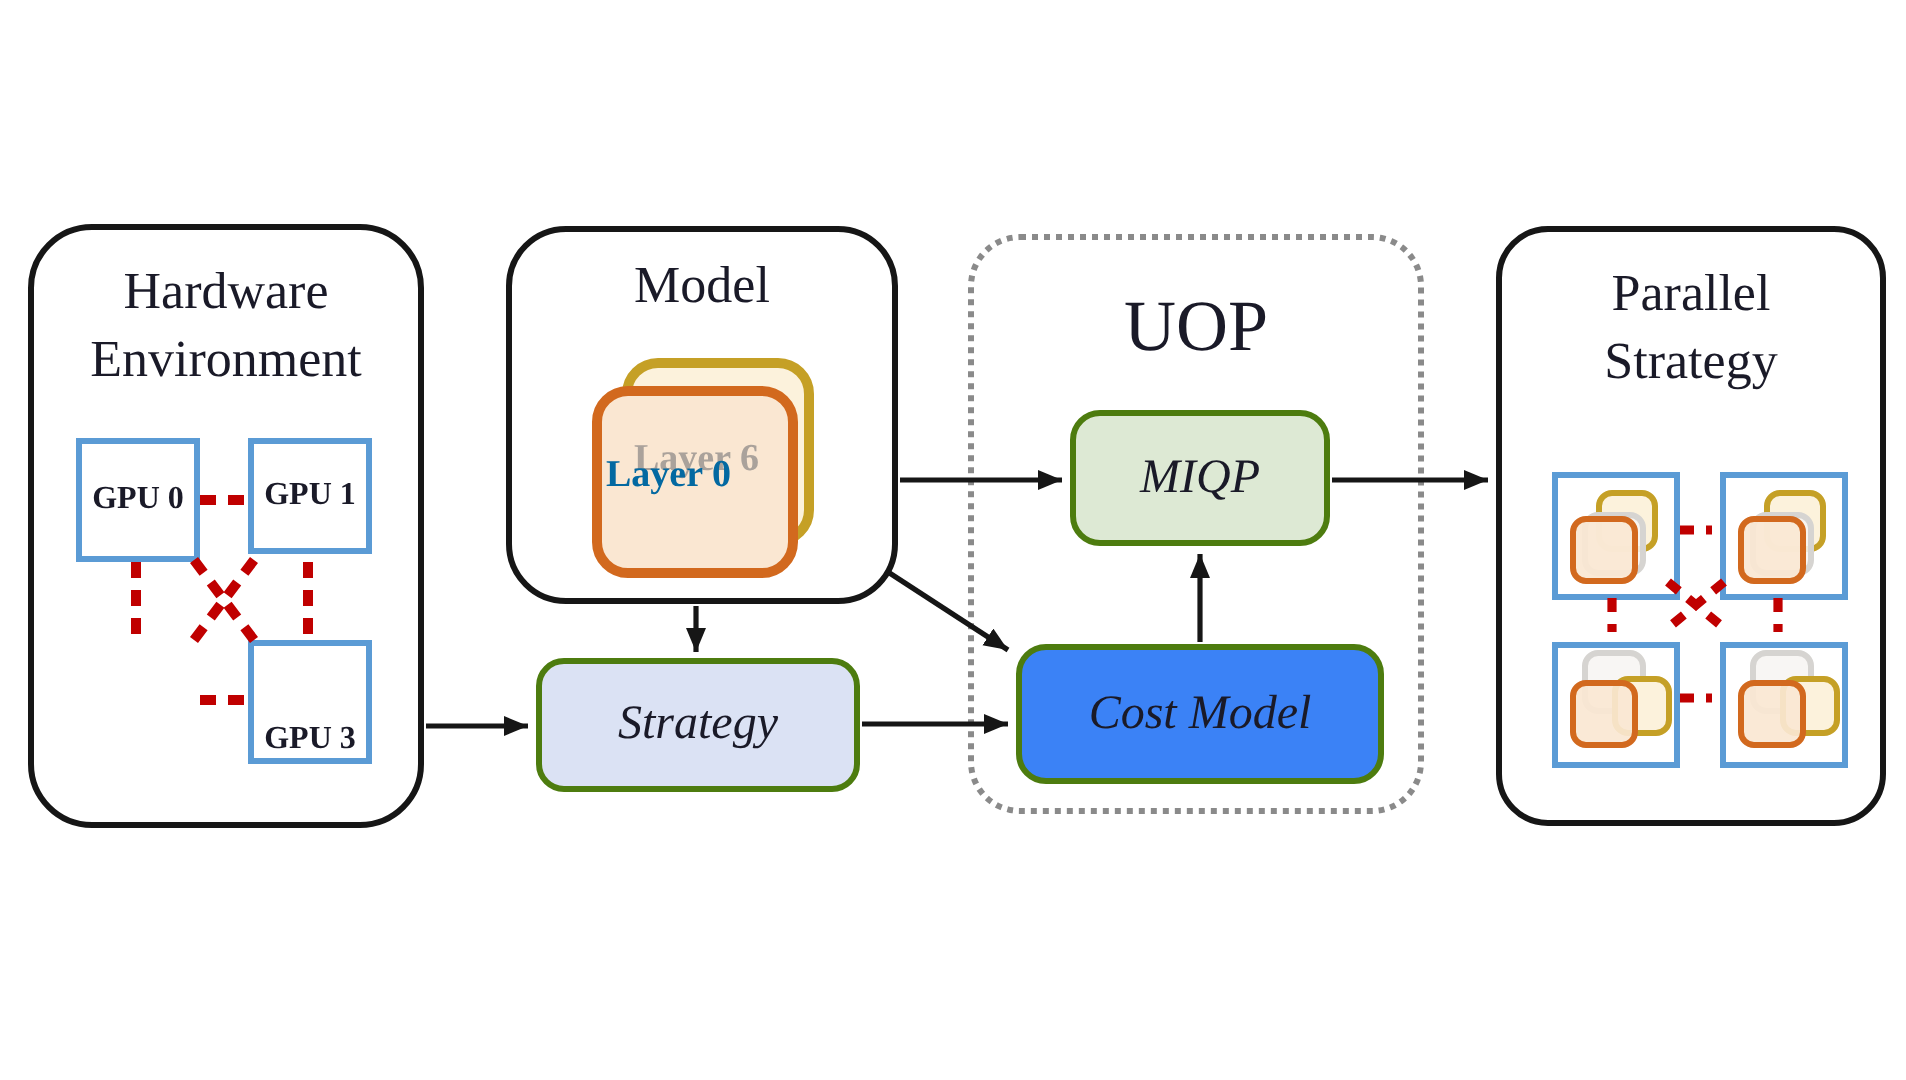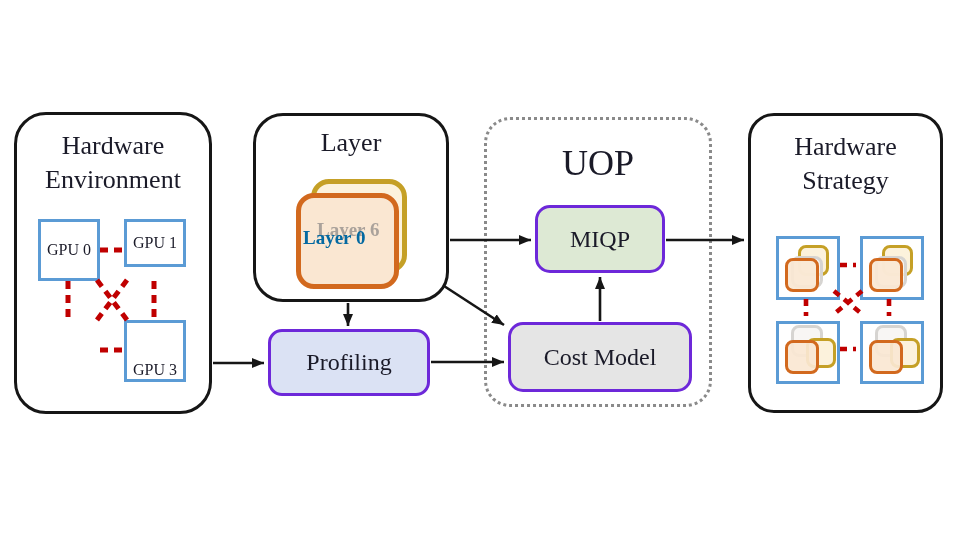--- a/index.html
+++ b/index.html
@@ -8,80 +8,80 @@
     font-family:"Liberation Serif", serif;color:#1a1a28;overflow:hidden;
   }
   .panel{position:absolute;background:#ffffff;border:3px solid #161616;box-sizing:border-box;}
   .rounded-lg{border-radius:32px;}
   .rounded-md{border-radius:26px;}
   .title{position:absolute;left:0;right:0;text-align:center;font-size:26px;line-height:34px;color:#1a1a28;}
   .label-center{display:flex;align-items:center;justify-content:center;font-size:24px;color:#1a1a28;}
   .gpu{
     position:absolute;box-sizing:border-box;border:3.5px solid #5b9bd5;background:#ffffff;
     display:flex;align-items:center;justify-content:center;
-    font-weight:normal;font-size:16px;color:#1a1a28;
+    font-weight:bold;font-size:16px;color:#1a1a28;
   }
   .layer-sq{position:absolute;box-sizing:border-box;border-radius:18px;}
   .mini{position:absolute;box-sizing:border-box;border-radius:8px;}
   .mini-gold{border:3px solid #c5a026;background:#fcf2dc;}
   .mini-gray{border:3px solid #d6d4d1;background:rgba(247,245,243,0.88);}
   .mini-orange{border:3.5px solid #d2691e;background:rgba(250,231,210,0.92);}
   .uop-frame{
     position:absolute;border:3px dotted #8a8a8a;border-radius:26px;background:transparent;box-sizing:border-box;
   }
   .small-node{
-    position:absolute;box-sizing:border-box;border:3px solid #6d28d9;border-radius:15px;
+    position:absolute;box-sizing:border-box;border:3px solid #4d7c0f;border-radius:15px;font-style:italic;
   }
   .layer-text{position:absolute;font-size:19px;font-weight:bold;white-space:nowrap;}
   svg.overlay{position:absolute;left:0;top:0;pointer-events:none;}
 </style>
 </head>
 <body>
 
 <div class="canvas">
 
   <div class="panel rounded-lg" style="left:14px;top:112px;width:198px;height:302px;">
     <div class="title" style="top:14px;">Hardware Environment</div>
     <div class="gpu" style="left:21px;top:104px;width:62px;height:62px;">
         <span>GPU 0</span>
       </div>
-    <div class="gpu" style="left:107px;top:104px;width:62px;height:48px;align-items:center;">
+    <div class="gpu" style="left:107px;top:104px;width:62px;height:58px;align-items:center;">
         <span>GPU 1</span>
       </div>
     <div class="gpu" style="left:107px;top:205px;width:62px;height:62px;align-items:flex-end;">
         <span>GPU 3</span>
       </div>
   </div>
 
   <div class="panel" style="left:253px;top:113px;width:196px;height:189px;border-radius:30px;">
-    <div class="title" style="top:10px;">Layer</div>
+    <div class="title" style="top:10px;">Model</div>
     <div class="layer-sq" style="left:55px;top:63px;width:96px;height:94px;border:5px solid #c5a026;background:#fcf2dc;"></div>
     <div class="layer-sq" style="left:40px;top:77px;width:103px;height:96px;border:5px solid #d2691e;background:#fae7d2;"></div>
     <span class="layer-text" style="left:61px;top:103px;color:#aaa29b;">Layer 6</span>
     <span class="layer-text" style="left:47px;top:111px;color:#0369a1;">Layer 0</span>
   </div>
 
   <div class="small-node label-center" style="left:268px;top:329px;width:162px;height:67px;background:#dbe2f4;border-radius:14px;">
-    <span>Profiling</span>
+    <span>Strategy</span>
   </div>
 
   <div class="uop-frame" style="left:484px;top:117px;width:228px;height:290px;">
     <div class="title" style="top:26px;font-size:36px;">UOP</div>
   </div>
 
   <div class="small-node label-center" style="left:535px;top:205px;width:130px;height:68px;background:#dde9d4;">
     <span>MIQP</span>
   </div>
 
-  <div class="small-node label-center" style="left:508px;top:322px;width:184px;height:70px;background:#e5e5e5;">
+  <div class="small-node label-center" style="left:508px;top:322px;width:184px;height:70px;background:#3b82f6;">
     <span>Cost Model</span>
   </div>
 
   <div class="panel rounded-md" style="left:748px;top:113px;width:195px;height:300px;">
-    <div class="title" style="top:14px;left:27px;right:27px;">Hardware Strategy</div>
+    <div class="title" style="top:14px;left:27px;right:27px;">Parallel Strategy</div>
 
     <div class="gpu" style="left:25px;top:120px;width:64px;height:64px;">
       <div class="mini mini-gold" style="left:19px;top:6px;width:31px;height:31px;"></div>
       <div class="mini mini-gray" style="left:12px;top:17px;width:32px;height:32px;"></div>
       <div class="mini mini-orange" style="left:6px;top:19px;width:34px;height:34px;"></div>
     </div>
     <div class="gpu" style="left:109px;top:120px;width:64px;height:64px;">
       <div class="mini mini-gold" style="left:19px;top:6px;width:31px;height:31px;"></div>
       <div class="mini mini-gray" style="left:12px;top:17px;width:32px;height:32px;"></div>
       <div class="mini mini-orange" style="left:6px;top:19px;width:34px;height:34px;"></div>

